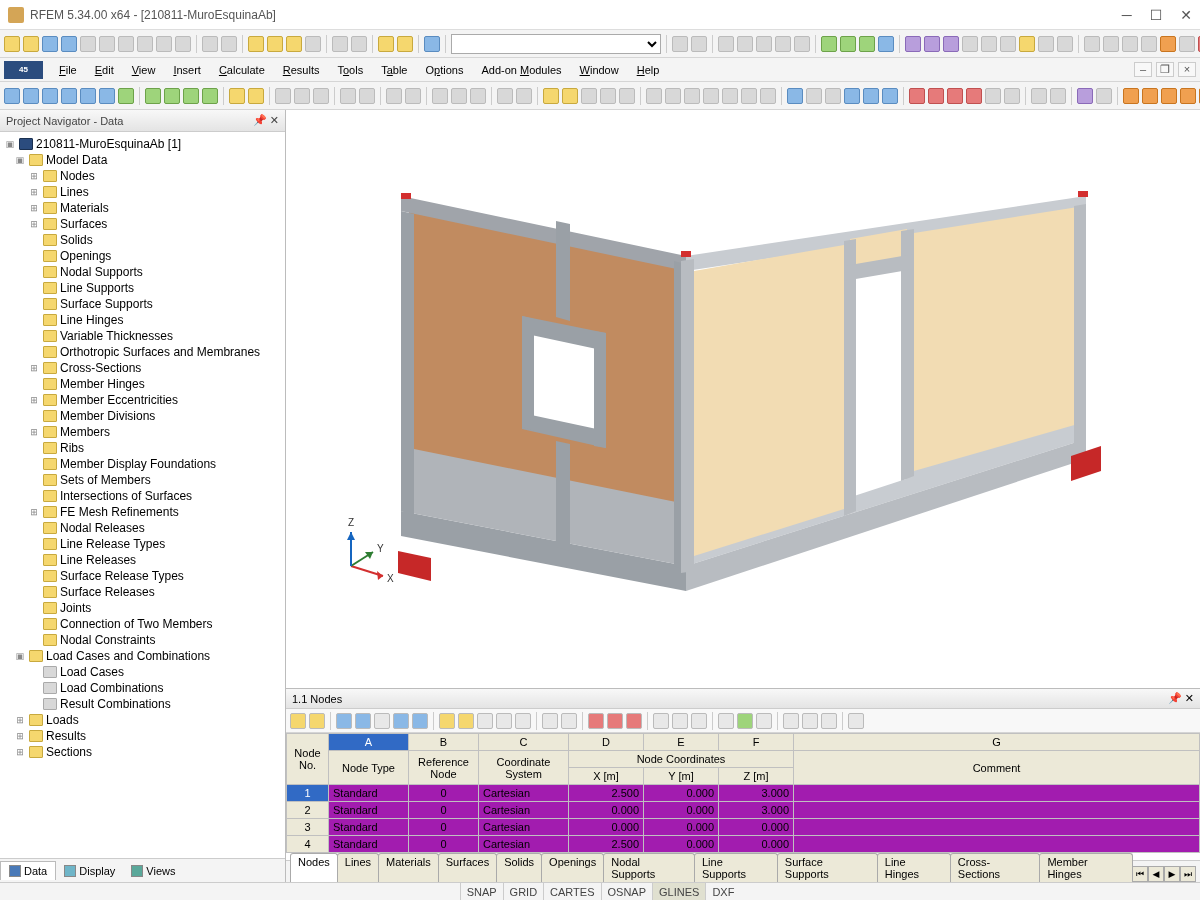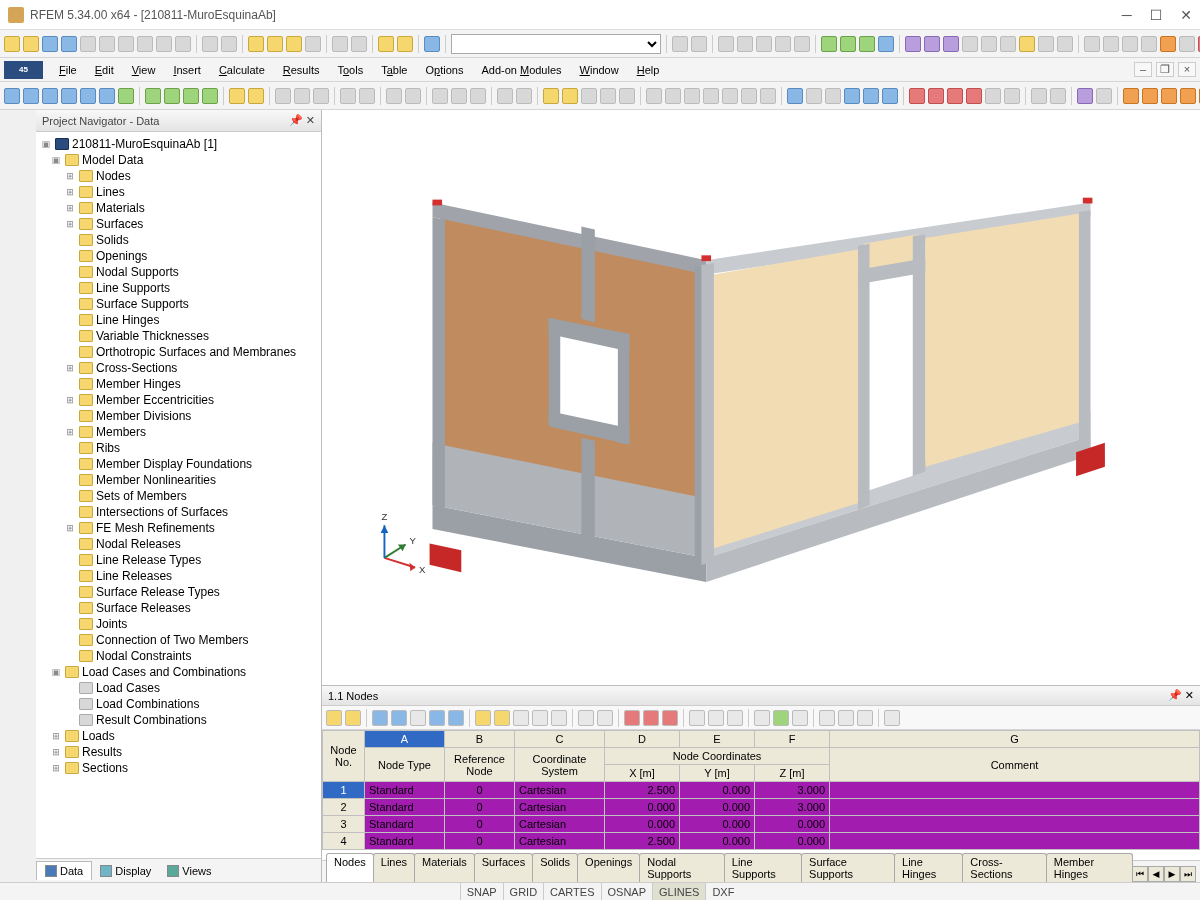--- a/index.html
+++ b/index.html
@@ -24,21 +24,21 @@
   .menubar { height: 24px; background: #f4f4f4; border-bottom: 1px solid #d5d5d5; display: flex; align-items: center; padding: 0 4px; gap: 2px; }
   .menubar .logo { width: 39px; height: 18px; background: #2b4c7e; color: #fff; font-size: 8px; display: flex; align-items: center; justify-content: center; margin-right: 6px; font-weight: bold; }
   .menubar .menu-item { padding: 2px 8px; cursor: pointer; }
   .menubar .menu-item u { text-decoration: underline; }
   .mdi-controls { margin-left: auto; display: flex; gap: 4px; font-size: 11px; color: #555; }
   .mdi-controls span { border: 1px solid #ccc; width: 18px; height: 15px; text-align: center; line-height: 13px; cursor: pointer; background: #f8f8f8; }
 
   .main-area { display: flex; height: calc(900px - 30px - 28px - 24px - 28px - 18px); }
 
   
-  .navigator { width: 286px; background: #fff; border-right: 1px solid #bcbcbc; display: flex; flex-direction: column; margin-left: 36px; }
+  .navigator { width: 286px; background: #fff; border-right: 1px solid #bcbcbc; display: flex; flex-direction: column; }
   .nav-header { height: 22px; background: linear-gradient(#f8f8f8, #e4e4e4); border-bottom: 1px solid #ccc; display: flex; align-items: center; padding: 0 6px; font-size: 11px; color: #444; }
   .nav-header .pin { margin-left: auto; }
   .tree { flex: 1; overflow: auto; padding: 4px 0; font-size: 12px; }
   .tree-item { display: flex; align-items: center; padding: 1px 4px; white-space: nowrap; cursor: pointer; }
   .tree-toggle { width: 12px; text-align: center; color: #888; font-size: 9px; }
   .tree-icon { width: 14px; height: 12px; margin: 0 3px; border-radius: 1px; }
   .fld { background: #f5d76e; border: 1px solid #c8a93e; }
   .fld-open { background: #f5d76e; border: 1px solid #c8a93e; }
   .doc { background: #d8d8d8; border: 1px solid #aaa; }
   .rf { background: #2b4c7e; border: 1px solid #1a3050; }
@@ -369,25 +369,20 @@
           </div>
           <div class="tree-item ind2">
             <span class="tree-toggle"></span>
             <span class="tree-icon fld"></span>
             <span>Ribs</span>
           </div>
           <div class="tree-item ind2">
             <span class="tree-toggle"></span>
             <span class="tree-icon fld"></span>
             <span>Member Display Foundations</span>
-          </div>
-          <div class="tree-item ind2">
-            <span class="tree-toggle"></span>
-            <span class="tree-icon fld"></span>
-            <span>Member Nonlinearities</span>
           </div>
           <div class="tree-item ind2">
             <span class="tree-toggle"></span>
             <span class="tree-icon fld"></span>
             <span>Sets of Members</span>
           </div>
           <div class="tree-item ind2">
             <span class="tree-toggle"></span>
             <span class="tree-icon fld"></span>
             <span>Intersections of Surfaces</span>

